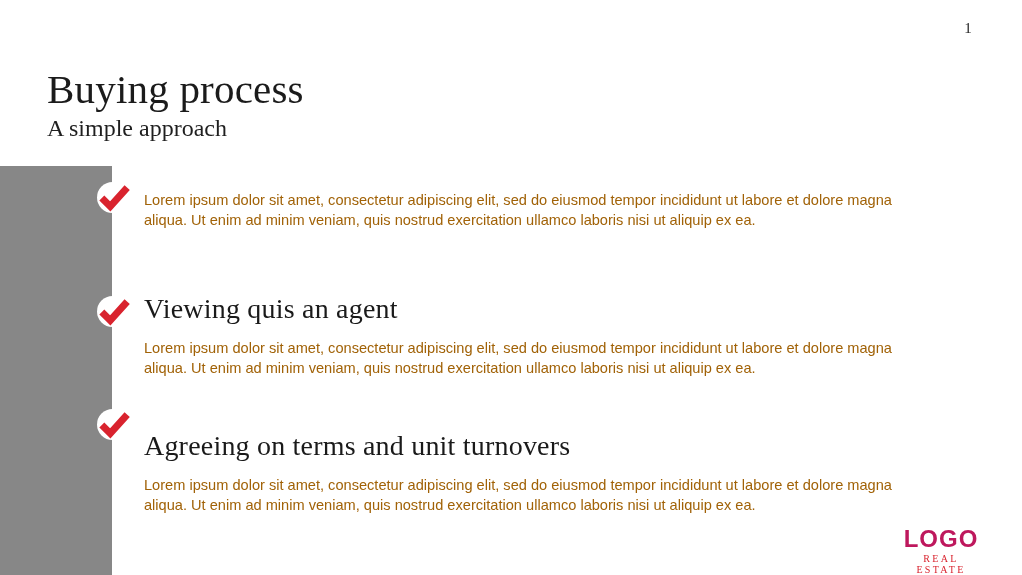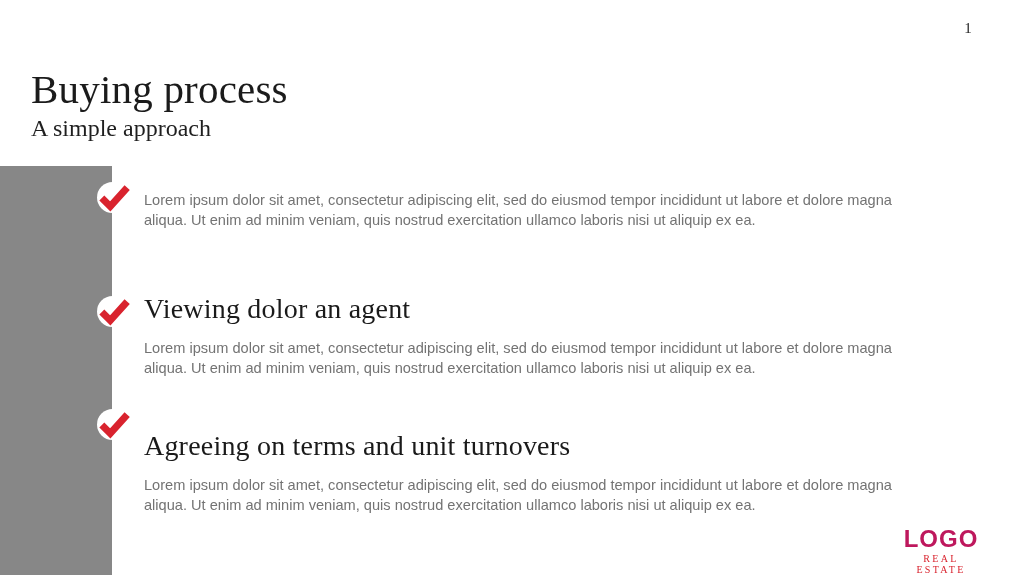--- a/index.html
+++ b/index.html
@@ -20,21 +20,21 @@
     top: 20px;
     left: 958px;
     width: 20px;
     text-align: center;
     font-family: "Liberation Serif", serif;
     font-size: 15px;
     color: #1f1f1f;
   }
   .title-block {
     position: absolute;
-    left: 31px;
+    left: 47px;
     top: 66px;
   }
   .slide-title {
     font-family: "Liberation Serif", serif;
     font-weight: 500;
     font-size: 41px;
     line-height: 46px;
     color: #1b1b1b;
     letter-spacing: 0.2px;
     white-space: nowrap;
@@ -70,21 +70,21 @@
     font-size: 28px;
     line-height: 34px;
     color: #1a1a1a;
     letter-spacing: 0.2px;
     white-space: nowrap;
   }
   .item-body {
     margin-top: 12px;
     font-size: 14.6px;
     line-height: 20px;
-    color: #737373;
+    color: #a16207;
   }
   .body-line { white-space: nowrap; }
   .check-badge {
     position: absolute;
     left: 97px;
     width: 31px;
     height: 31px;
     border-radius: 50%;
     background: #ffffff;
   }
@@ -136,21 +136,21 @@
   <div class="accent-bar"></div>
 
   <div class="process-item item-1">
     <div class="item-body">
       <div class="body-line">Lorem ipsum dolor sit amet, consectetur adipiscing elit, sed do eiusmod tempor incididunt ut labore et dolore magna</div>
       <div class="body-line">aliqua. Ut enim ad minim veniam, quis nostrud exercitation ullamco laboris nisi ut aliquip ex ea.</div>
     </div>
   </div>
 
   <div class="process-item item-2">
-    <div class="item-heading">Viewing dolor an agent</div>
+    <div class="item-heading">Viewing quis an agent</div>
     <div class="item-body">
       <div class="body-line">Lorem ipsum dolor sit amet, consectetur adipiscing elit, sed do eiusmod tempor incididunt ut labore et dolore magna</div>
       <div class="body-line">aliqua. Ut enim ad minim veniam, quis nostrud exercitation ullamco laboris nisi ut aliquip ex ea.</div>
     </div>
   </div>
 
   <div class="process-item item-3">
     <div class="item-heading">Agreeing on terms and unit turnovers</div>
     <div class="item-body">
       <div class="body-line">Lorem ipsum dolor sit amet, consectetur adipiscing elit, sed do eiusmod tempor incididunt ut labore et dolore magna</div>

